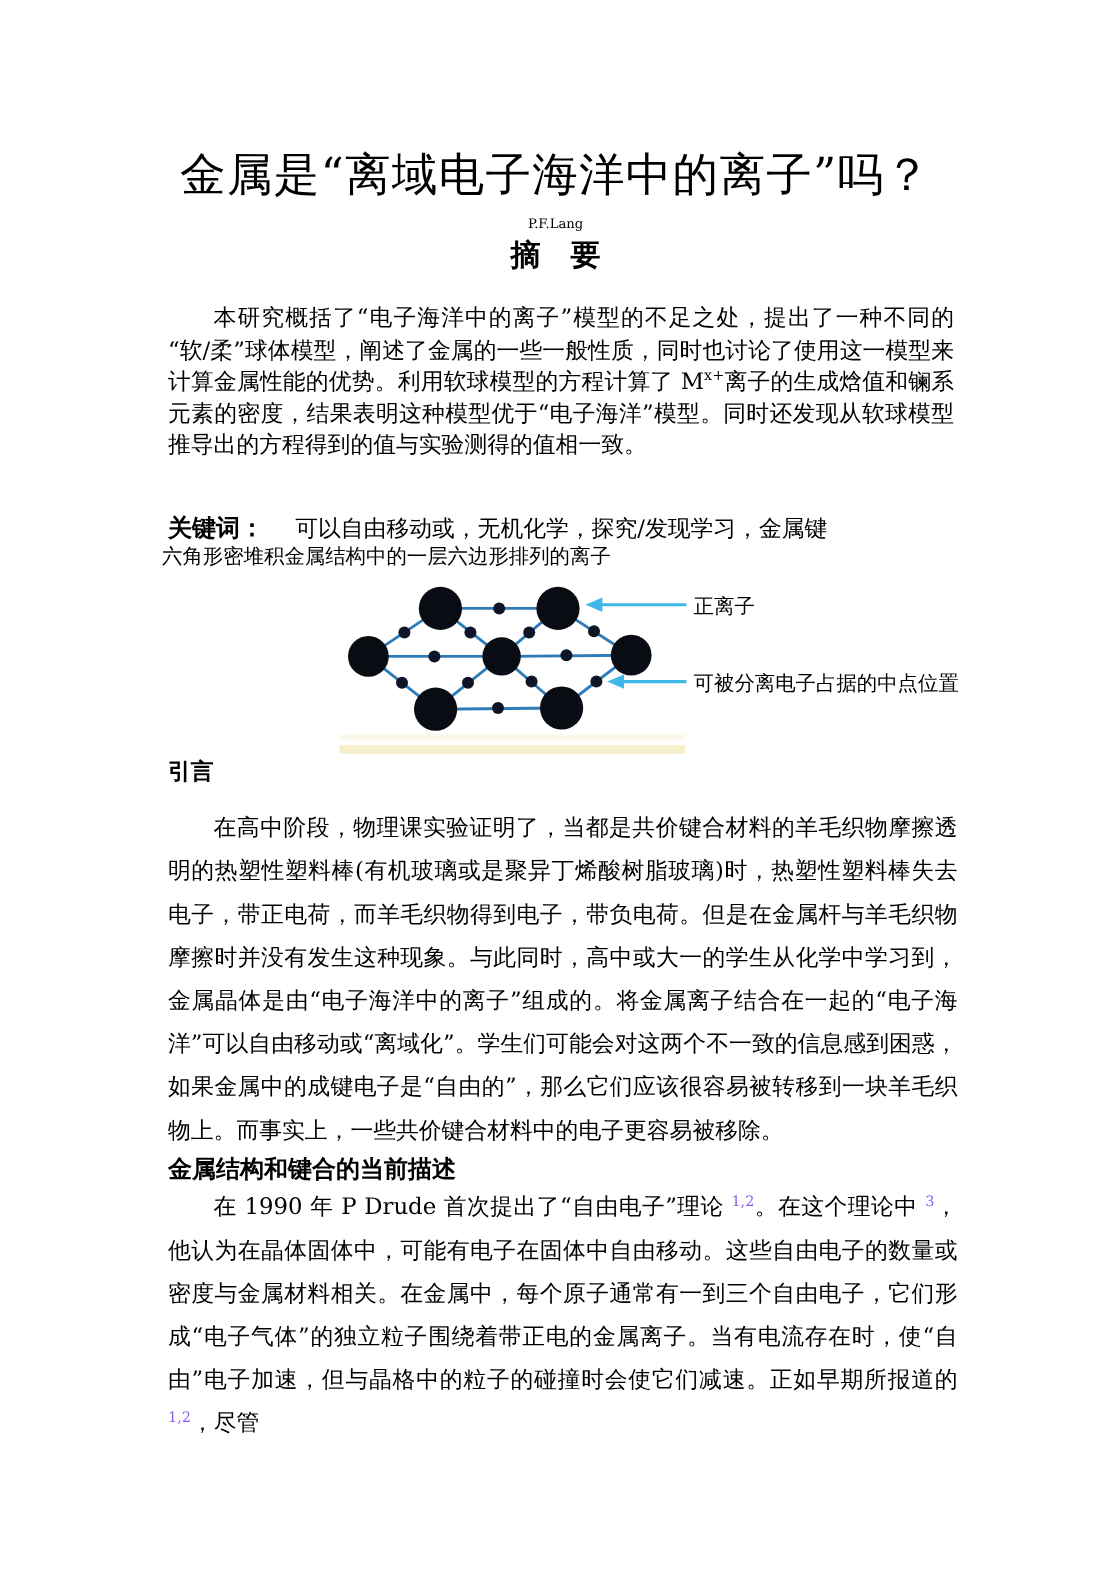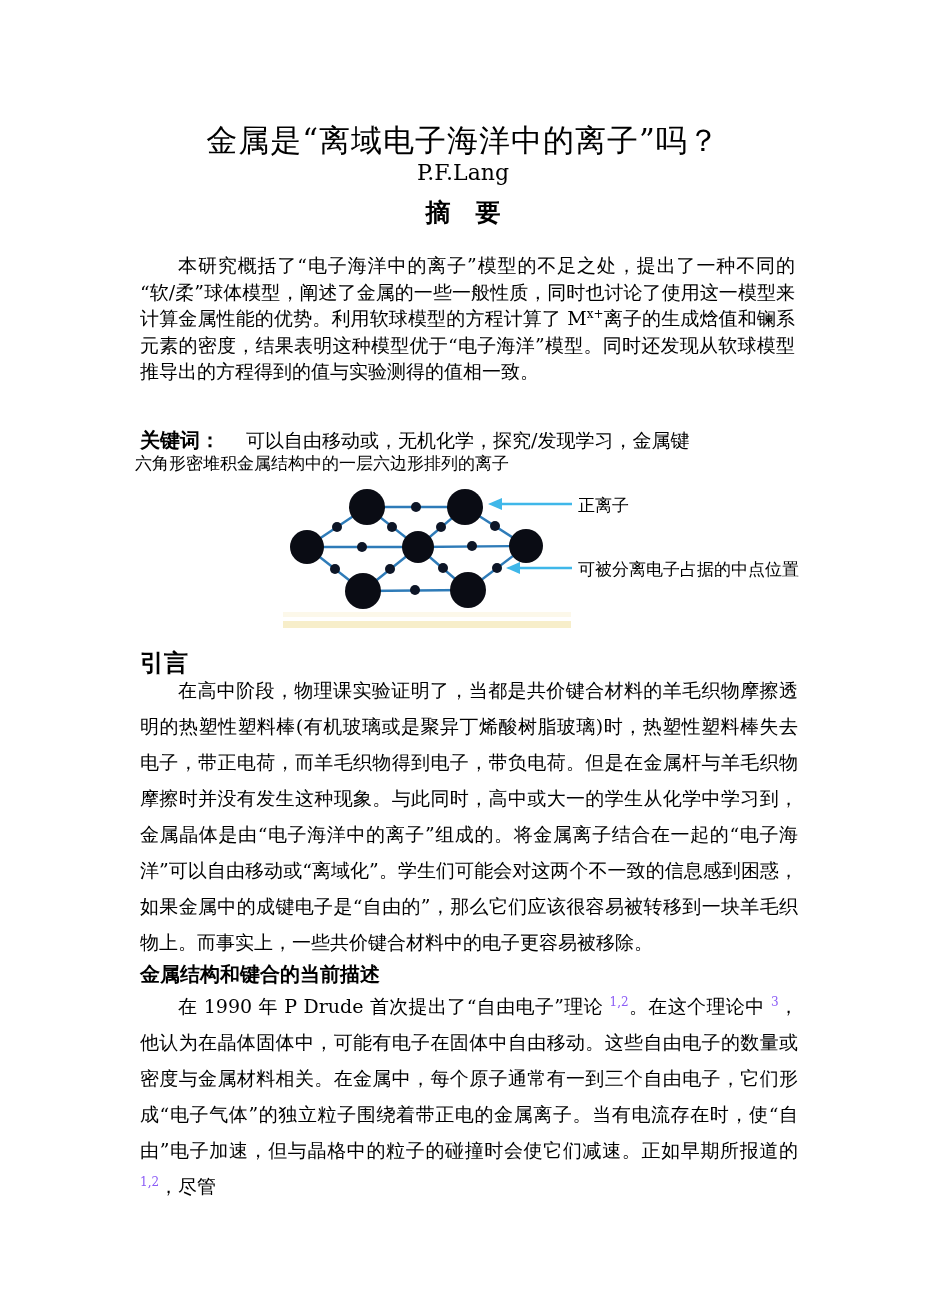--- a/index.html
+++ b/index.html
@@ -1,32 +1,32 @@
 <!DOCTYPE html>
 <html lang="zh"><head>
 <meta charset="utf-8">
 <style>
   html,body{margin:0;padding:0;background:#fff;}
   .page{position:relative;width:926px;height:1309px;background:#ffffff;overflow:hidden;
         font-family:"DejaVu Serif","Liberation Serif",serif;color:#000;}
   .abs{position:absolute;}
   .center{left:0;width:926px;text-align:center;}
-  .doc-title{top:120px;font-size:31px;letter-spacing:1px;}
-  .doc-author{top:160px;font-size:22px;}
+  .doc-title{top:120px;font-size:38px;letter-spacing:1px;}
+  .doc-author{top:180px;font-size:11px;}
   .abs-heading{top:196px;font-size:25px;font-weight:bold;
         font-family:"DejaVu Sans","Liberation Sans",sans-serif;}
   .abstract{top:252px;left:140px;width:655px;font-size:19px;line-height:26.5px;
         text-align:justify;text-indent:2em;}
   .keywords{top:427px;left:140px;width:660px;font-size:19px;}
   .kw-label{font-weight:bold;font-family:Liberation Serif, serif;
         font-size:20px;margin-right:26px;}
   .fig-caption{top:452px;left:135px;width:660px;text-align:left;font-size:17px;}
   .figure-wrap{top:478px;left:280px;width:540px;height:165px;}
-  .h-intro{top:630px;left:140px;font-size:24px;font-weight:bold;
-        font-family:"DejaVu Sans","Liberation Sans",sans-serif;margin-top:17px;}
+  .h-intro{top:630px;left:140px;font-size:19px;font-weight:bold;
+        font-family:"DejaVu Sans","Liberation Sans",sans-serif;}
   .body-para{left:140px;width:658px;font-size:19px;line-height:36px;
         text-align:justify;text-indent:2em;}
   .para1{top:672px;}
   .h-current{top:961px;left:140px;font-size:20px;font-weight:bold;
         font-family:"DejaVu Sans","Liberation Sans",sans-serif;}
   .para2{top:988px;}
   sup.sp{font-size:12px;line-height:0;vertical-align:super;}
   sup.sp.cite{color:#8b5cf6;}
   .fig-label{font-family:"DejaVu Serif","Liberation Serif",serif;font-size:17px;fill:#000;}
 </style>

